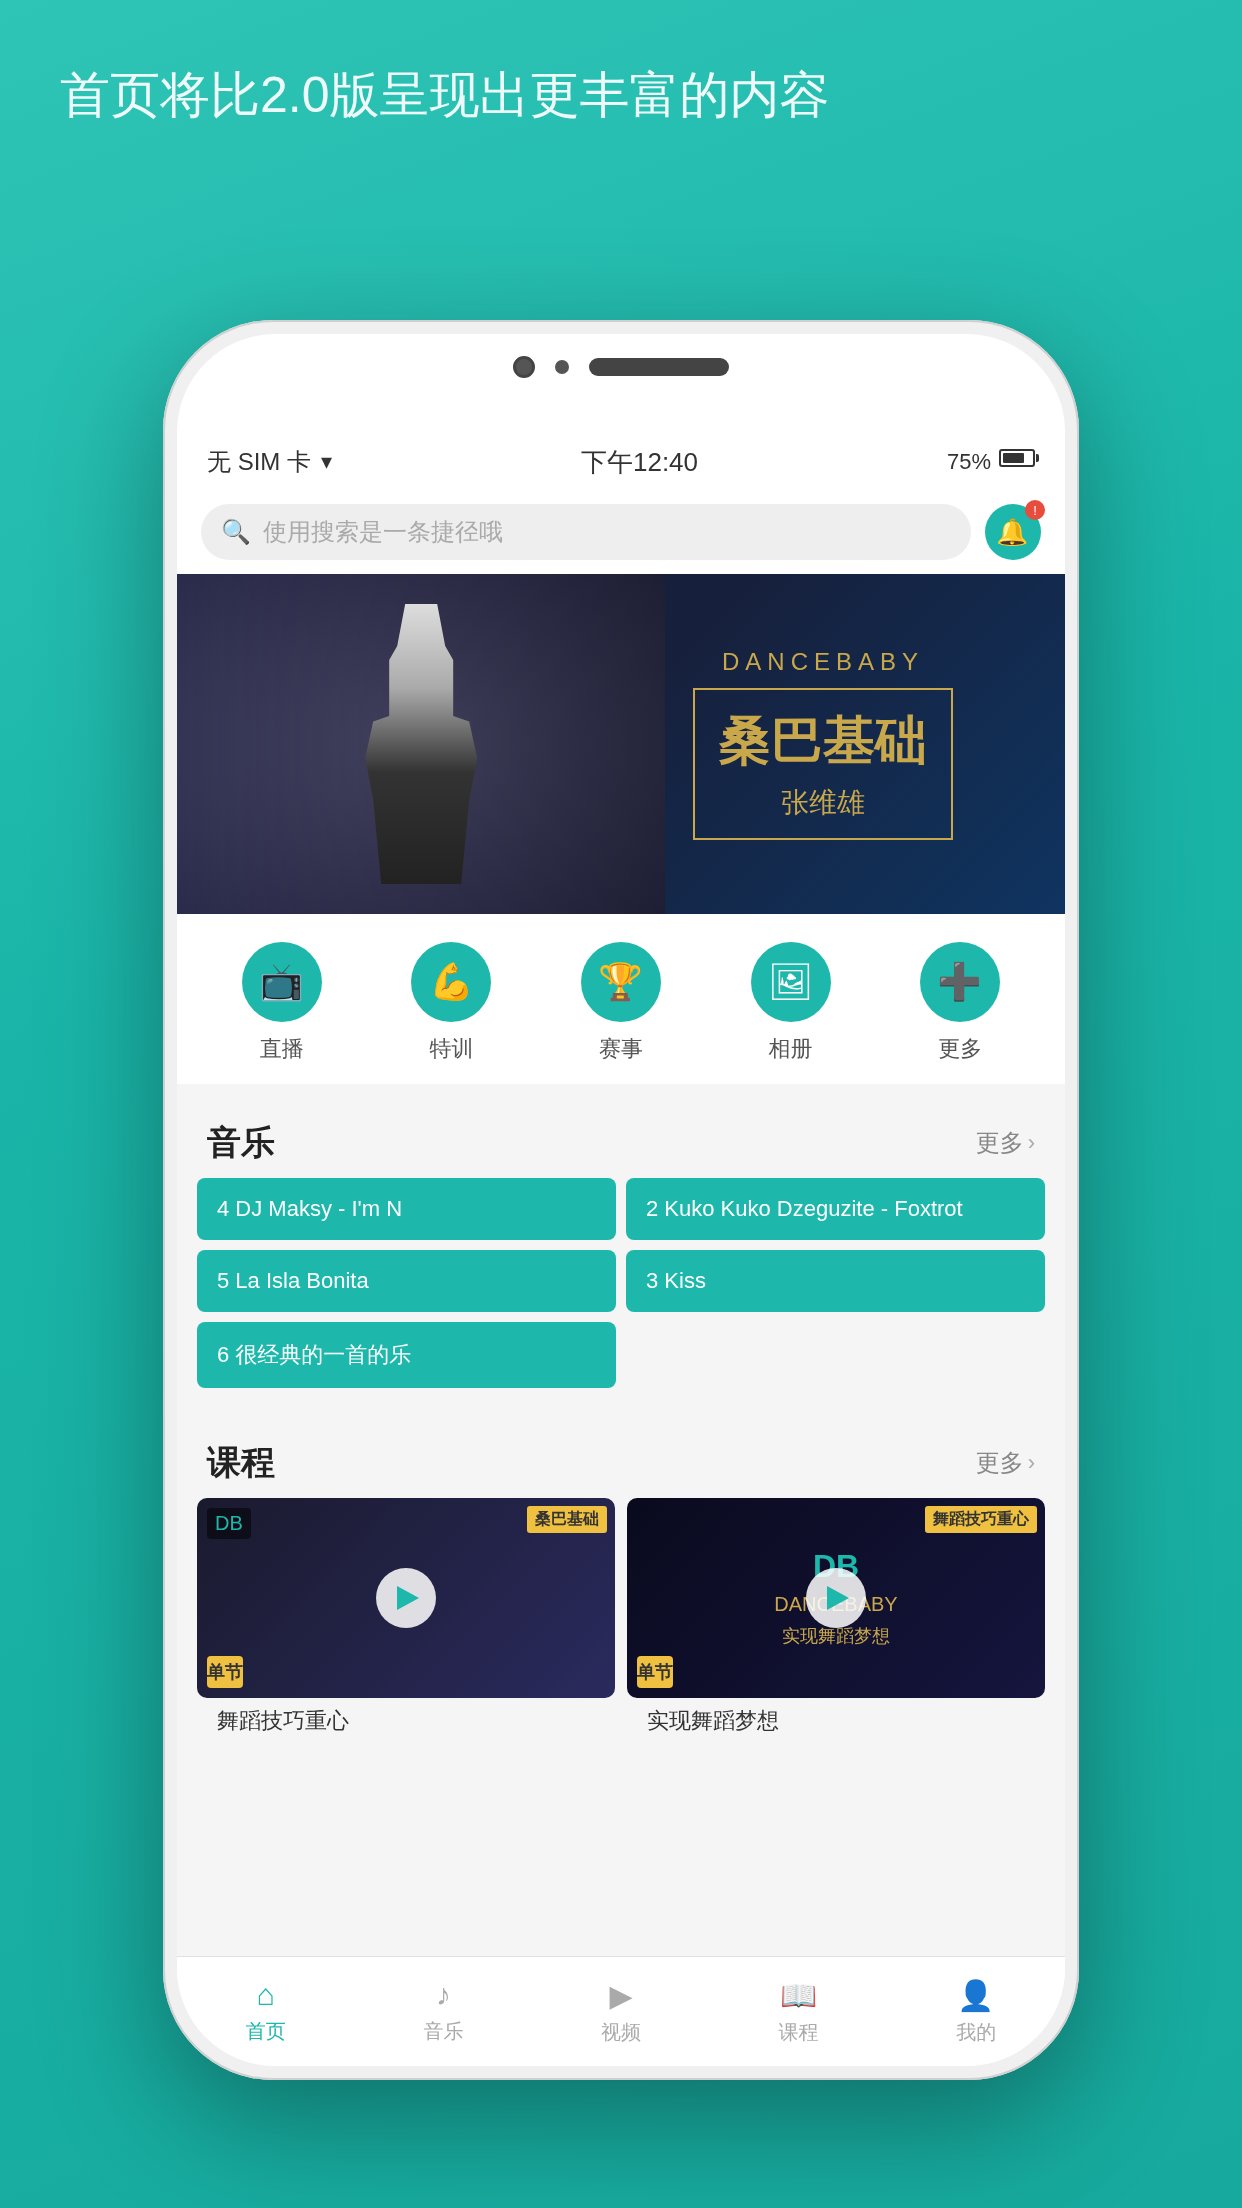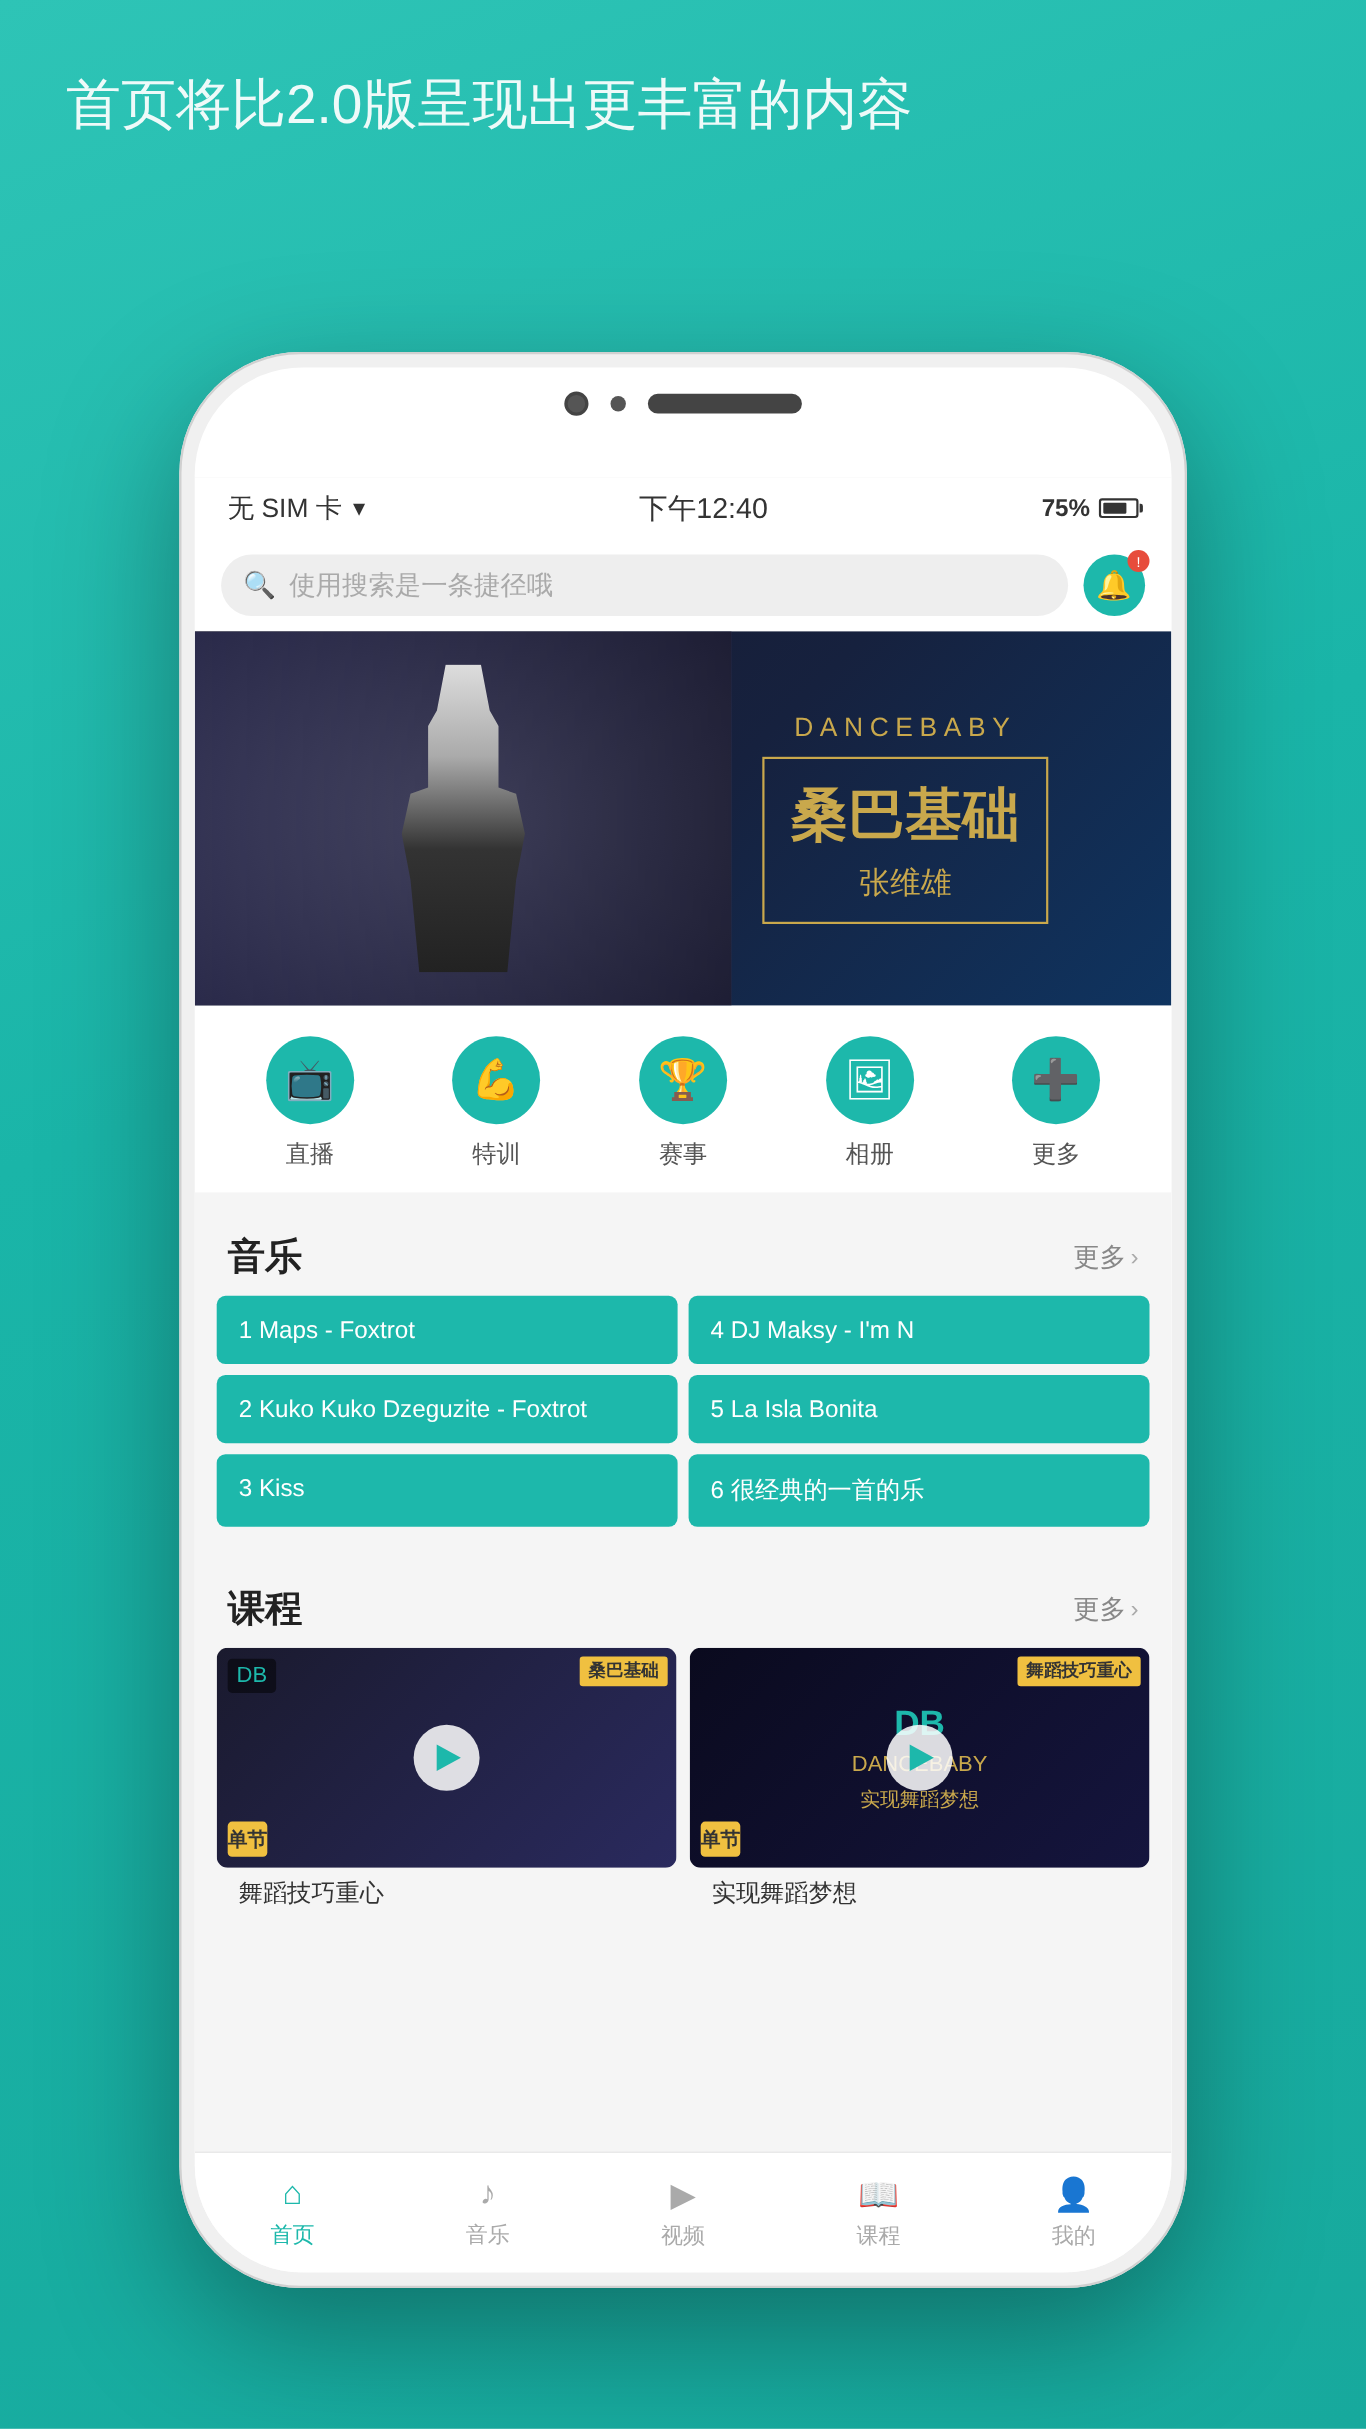--- a/index.html
+++ b/index.html
@@ -111,21 +111,21 @@
       height: 56px;
       display: flex;
       align-items: center;
       justify-content: space-between;
       padding: 0 30px;
       font-size: 24px;
       color: #333;
     }
     .status-left { display: flex; align-items: center; gap: 10px; }
     .status-center { font-size: 26px; font-weight: 500; }
-    .status-right { display: flex; align-items: center; gap: 8px; font-size: 22px; font-weight: bold; }
+    .status-right { display: flex; gap: 8px; font-size: 22px; }
     .wifi-icon { font-size: 22px; }
     .battery-text { font-size: 22px; }
     .battery-icon {
       width: 36px;
       height: 18px;
       border: 2px solid #333;
       border-radius: 3px;
       position: relative;
       display: inline-flex;
       align-items: center;
@@ -536,21 +536,20 @@
 
         <div class="section">
           <div class="section-header">
             <span class="section-title">音乐</span>
             <div class="section-more">
               <span>更多</span>
               <span class="section-more-chevron">›</span>
             </div>
           </div>
           <div class="music-grid">
-            <div class="music-item">1 Maps - Foxtrot</div>
             <div class="music-item">4 DJ Maksy - I'm N</div>
             <div class="music-item">2 Kuko Kuko Dzeguzite - Foxtrot</div>
             <div class="music-item">5 La Isla Bonita</div>
             <div class="music-item">3 Kiss</div>
             <div class="music-item">6 很经典的一首的乐</div>
           </div>
         </div>
 
         <div class="course-section">
           <div class="section-header">

